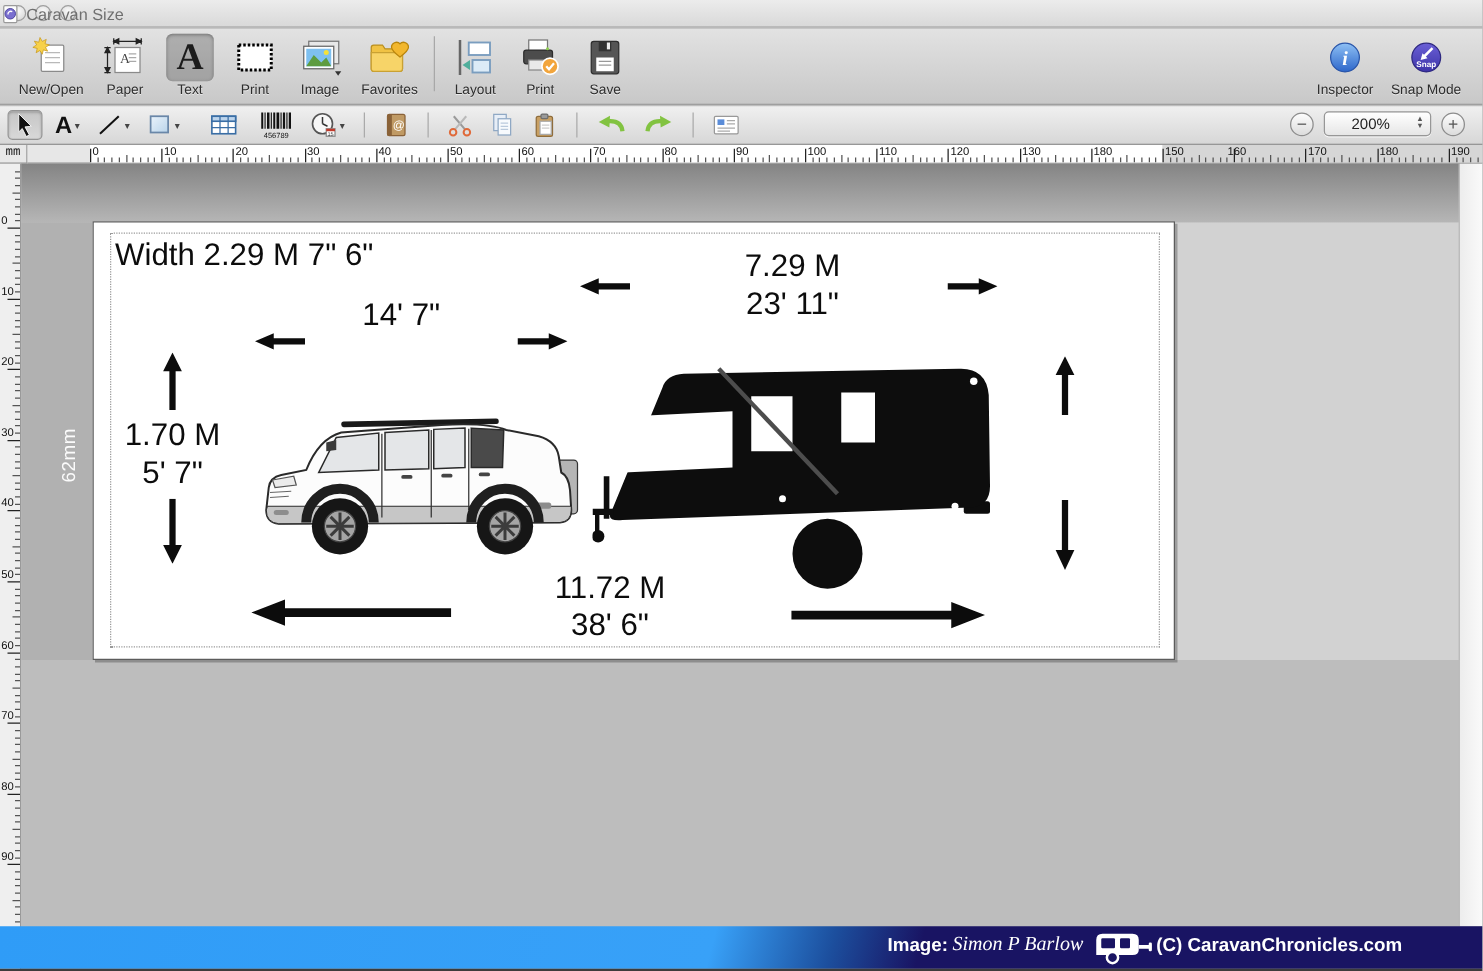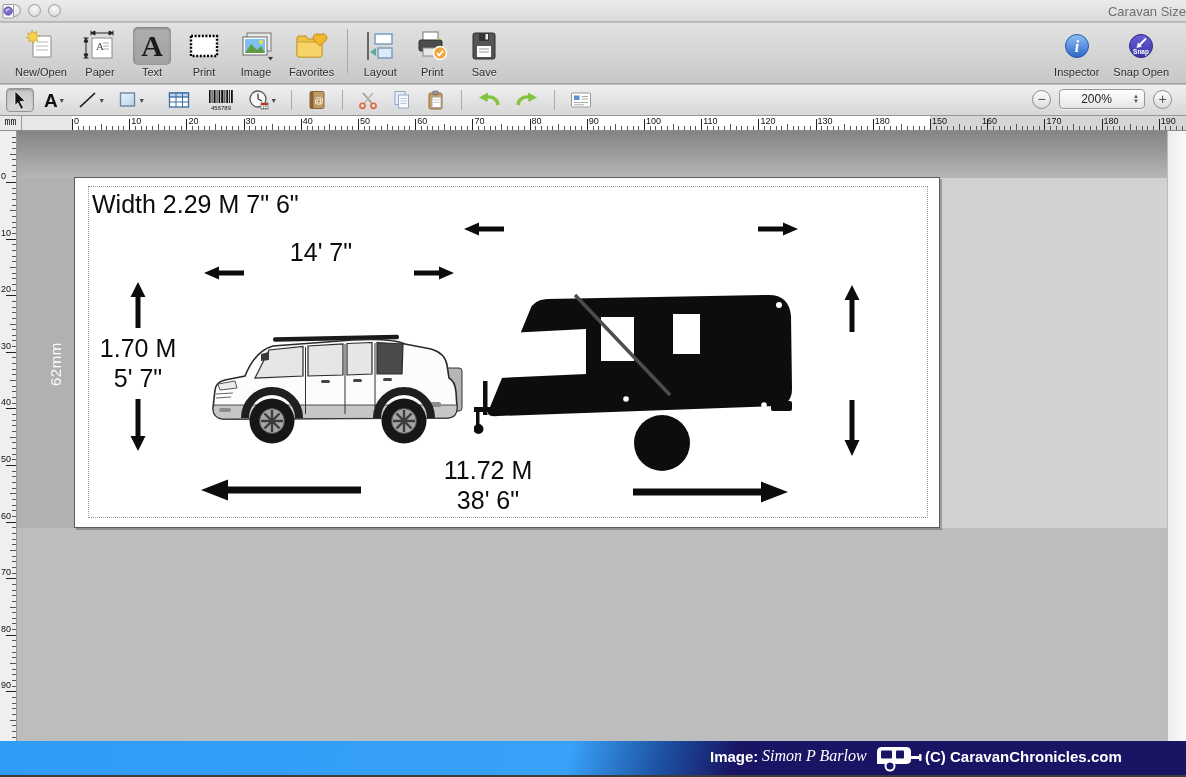--- a/index.html
+++ b/index.html
@@ -5,21 +5,21 @@
   * { margin:0; padding:0; box-sizing:border-box; }
   html,body { width:1186px; height:777px; overflow:hidden; }
   body { font-family:"Liberation Sans", sans-serif; position:relative; background:#bdbdbd; }
 
   
   .titlebar { position:absolute; left:0; top:0; width:1186px; height:22px;
     background:linear-gradient(#ececec,#d9d9d9); border-bottom:1px solid #b6b6b6; }
   .traffic { position:absolute; top:4px; width:13px; height:13px; border-radius:50%;
     border:1px solid #9e9e9e; background:radial-gradient(circle at 50% 35%, #fafafa, #d2d2d2); }
   .t-close{left:8px;} .t-min{left:28px;} .t-zoom{left:48px;}
-  .title-wrap { position:absolute; left:0; right:0; top:0; height:22px; display:flex; align-items:center; justify-content:space-between; gap:5px; }
+  .title-wrap { position:absolute; left:0; right:0; top:0; height:22px; display:flex; align-items:center; justify-content:flex-start; gap:5px; }
   .doc-title { font-size:13px; color:#6f6f6f; }
 
   
   .toolbar { position:absolute; left:0; top:23px; width:1186px; height:61px;
     background:linear-gradient(#e2e2e2,#c8c8c8); border-bottom:1px solid #9f9f9f; }
   .tb-left { position:absolute; left:8px; top:2px; display:flex; align-items:flex-start; }
   .tb-btn { display:flex; flex-direction:column; align-items:center; width:auto; padding:2px 7px; cursor:default; }
   .tb-icon { width:38px; height:38px; display:flex; align-items:center; justify-content:center; border-radius:5px; }
   .tb-icon.selected { background:rgba(0,0,0,0.22); box-shadow:inset 0 1px 3px rgba(0,0,0,0.35); }
   .tb-label { font-size:11px; color:#2d2d2d; margin-top:1px; text-shadow:0 1px 0 rgba(255,255,255,0.6); }
@@ -248,21 +248,21 @@
               <stop offset="0" stop-color="#6a5fd6"></stop>
                 <stop offset="1" stop-color="#3d34a8"></stop>
             </linearGradient>
           </defs>
           <circle cx="14" cy="14" r="11.5" fill="url(#snapg)" stroke="#2e2880"></circle>
           <line x1="19" y1="6.5" x2="12.5" y2="13" stroke="#fff" stroke-width="2"></line>
           <path d="M9.5 16 L15 14.5 L11 10.5 Z" fill="#fff"></path>
           <text x="14" y="21.5" text-anchor="middle" font-size="6.5" font-weight="bold" fill="#fff">Snap</text>
         </svg>
       </div>
-      <span class="tb-label">Snap Open</span>
+      <span class="tb-label">Snap Mode</span>
     </div>
   </div>
 </div>
 
 <div class="toolstrip">
 
   <div class="ts-item pressed">
     <svg width="18" height="20" viewBox="0 0 18 20">
       <path d="M4 1 L14 11 L9 11.5 L12.5 18 L10 19.2 L6.8 12.8 L4 15.5 Z" fill="#111" stroke="#fff" stroke-width="0.7"></path>
     </svg>
@@ -765,20 +765,24 @@
 
   <div class="page">
     <div class="frame-border"></div>
 
     <div class="dim left-align" style="left:17px; top:11px;">Width 2.29 M 7" 6"</div>
 
     <div class="dim" style="left:181px; top:59px; width:130px;">
       <div>14' 7"</div>
     </div>
 
+    <div class="dim" style="left:494px; top:20px; width:130px;">
+      <div>7.29 M</div>
+      <div>23' 11"</div>
+    </div>
 
     <div class="dim" style="left:13px; top:155px; width:100px;">
       <div>1.70 M</div>
       <div>5' 7"</div>
     </div>
 
 
     <div class="dim" style="left:348px; top:277px; width:130px;">
       <div>11.72 M</div>
       <div>38' 6"</div>

